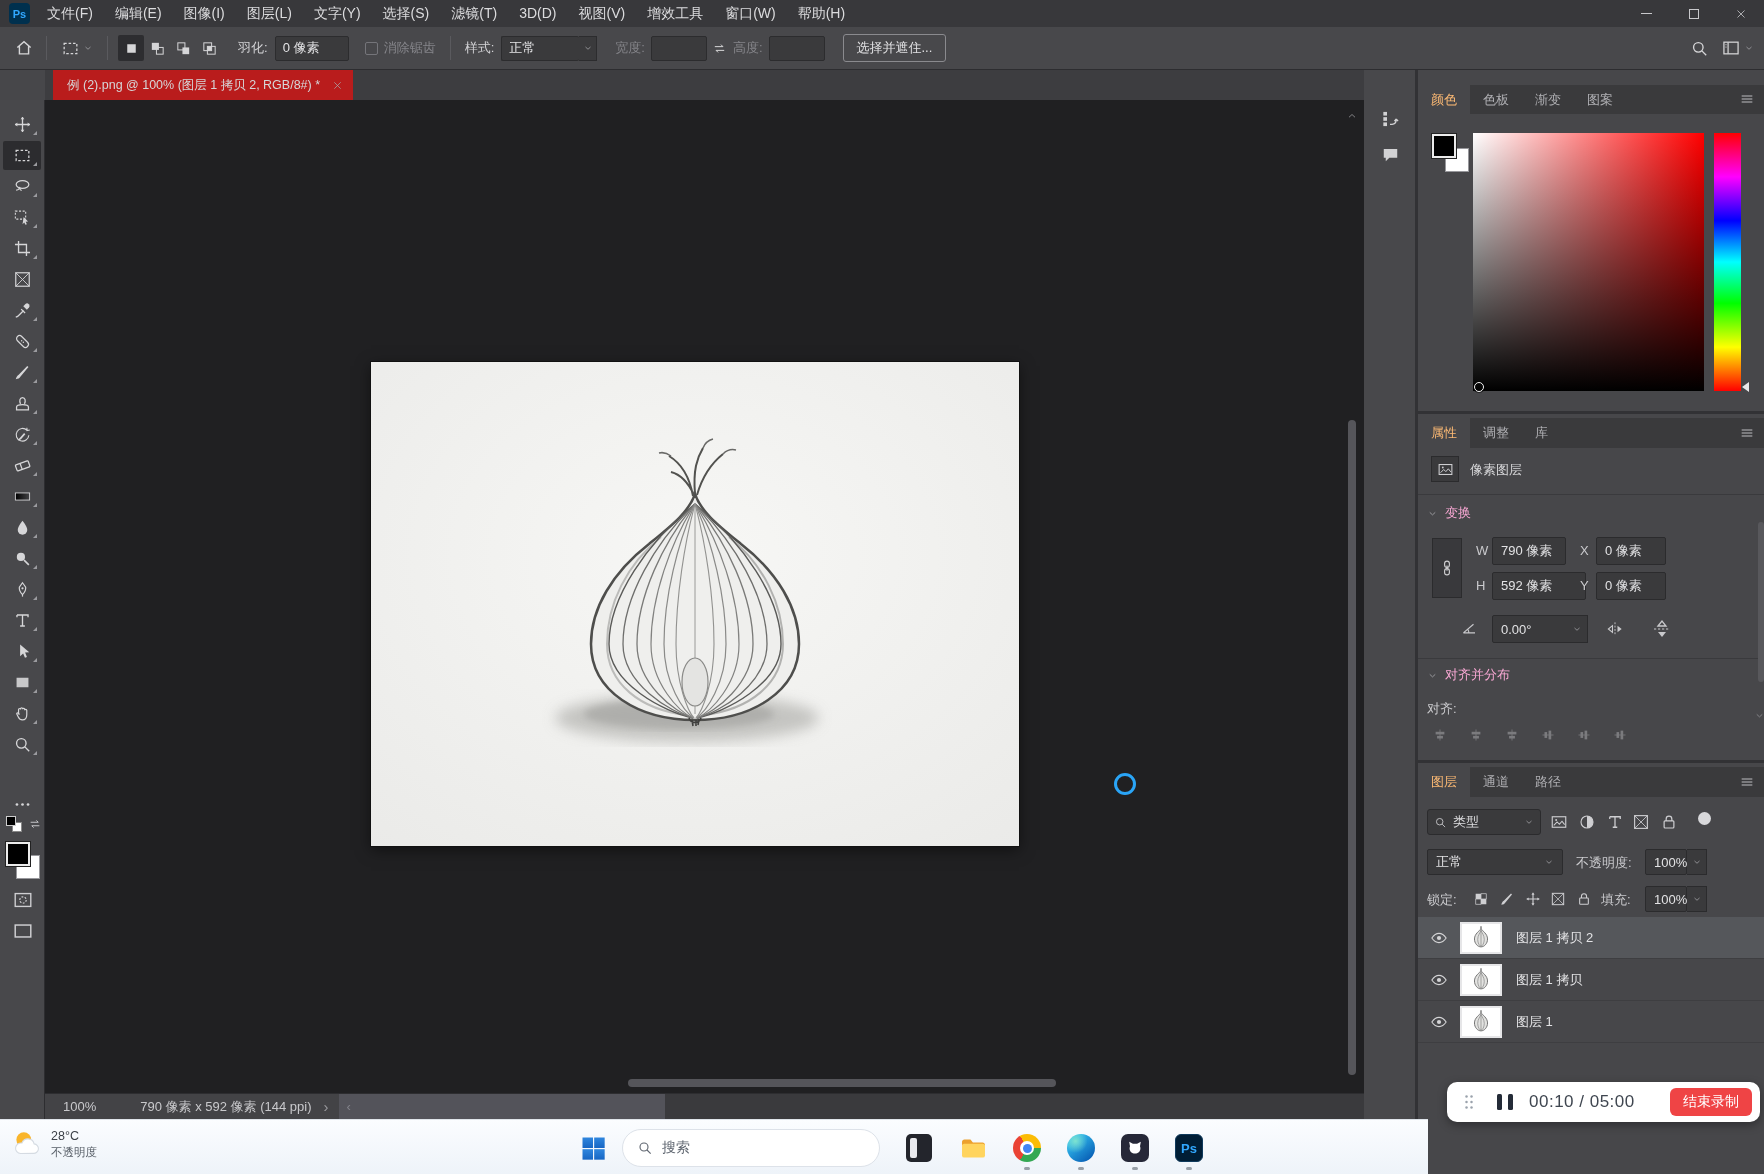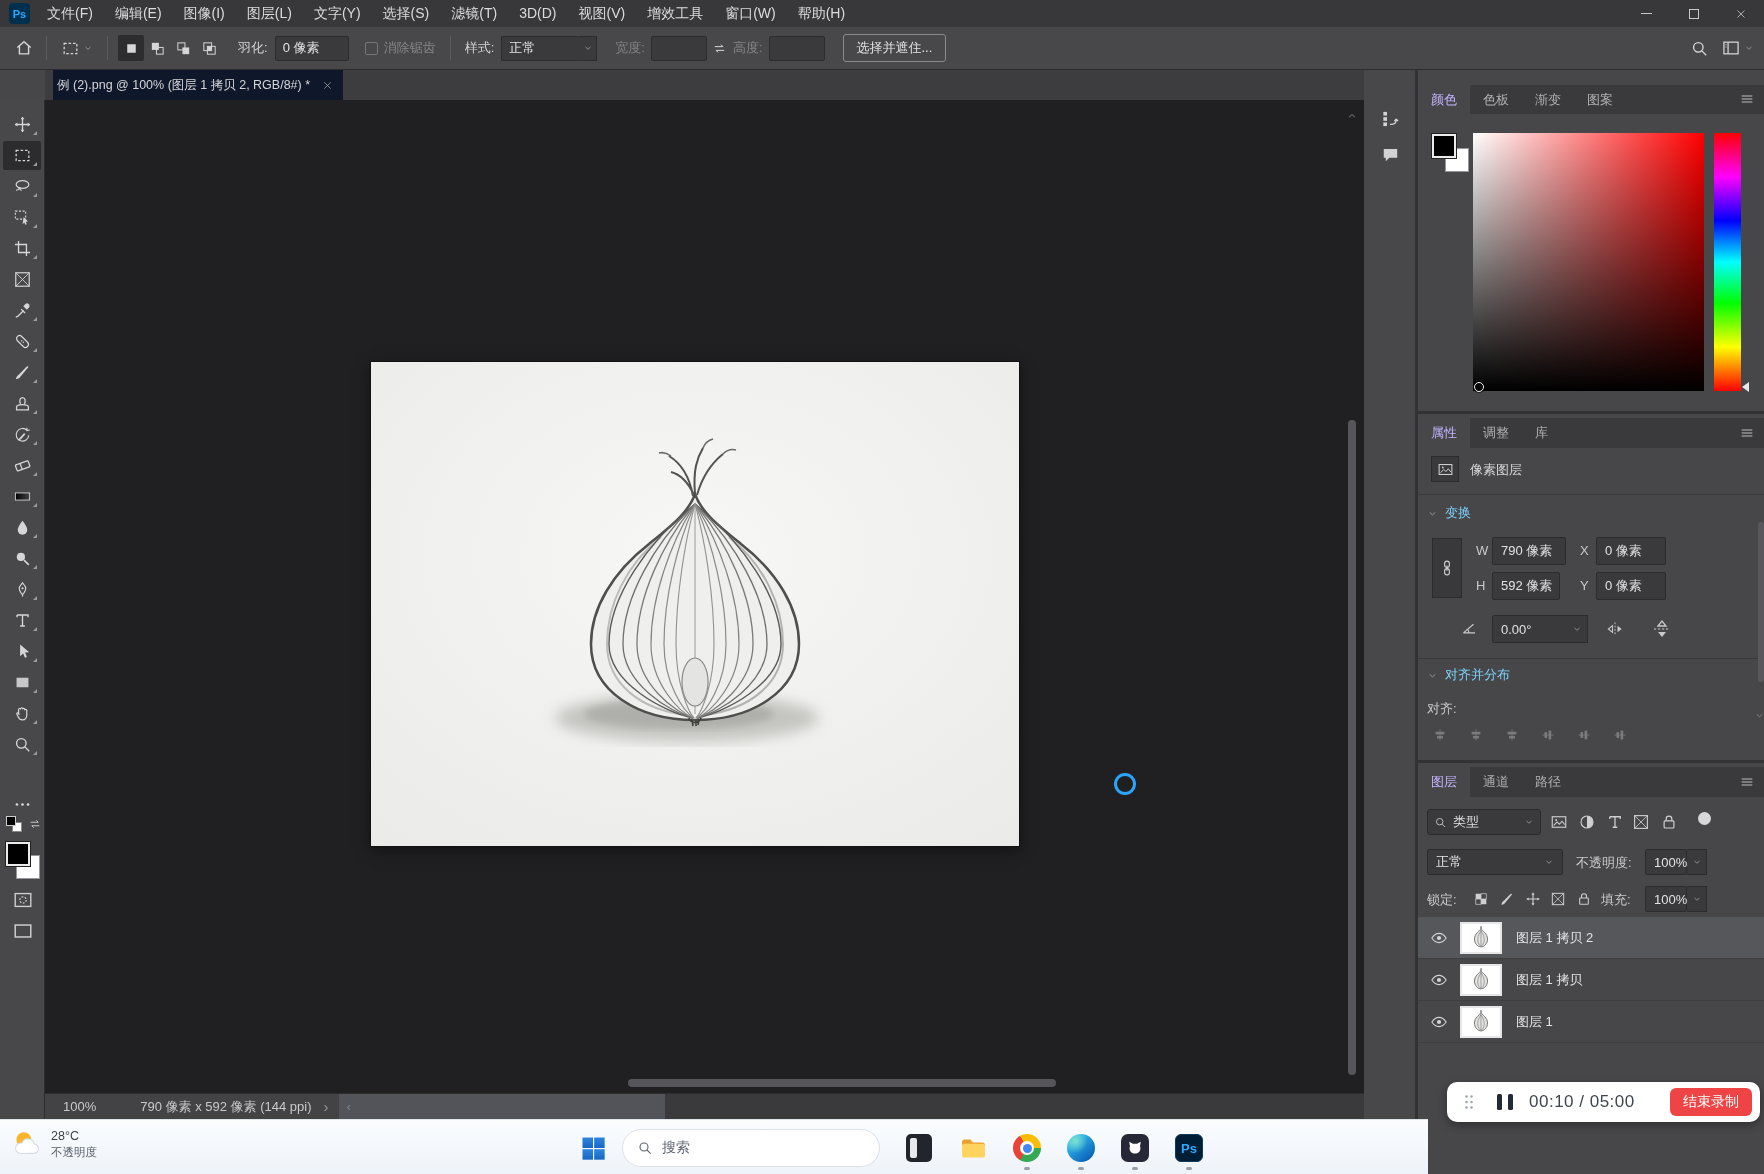--- a/index.html
+++ b/index.html
@@ -20,21 +20,21 @@
 .osep{width:1px;height:24px;background:#5a5a5e;margin:0 10px}
 .obtn{display:flex;align-items:center;justify-content:center;color:#d6d6d8}
 .olabel{font-size:13px;color:#d2d2d5;white-space:nowrap}
 .olabel.dis{color:#85858a}
 .fld{background:#3a3a3c;border:1px solid #2c2c2e;border-radius:2px;color:#e4e4e6;font-size:13px;display:flex;align-items:center;padding:0 7px;height:25px}
 .chevbox{background:#3a3a3c;border:1px solid #2c2c2e;border-left:none;height:25px;width:18px;display:flex;align-items:center;justify-content:center;color:#a9a9ad}
 .modebtn{width:26px;height:26px;display:flex;align-items:center;justify-content:center;color:#d6d6d8;border-radius:2px}
 .modebtn.sel{background:#2d2d30}
 
 #tabbar{left:45px;top:70px;width:1319px;height:30px;background:#3d3d40}
-#doctab{position:absolute;left:8px;top:0;height:30px;background:#0f172a;display:flex;align-items:center;padding:0 10px 0 4px}
+#doctab{position:absolute;left:8px;top:0;height:30px;background:#b91c1c;display:flex;align-items:center;padding:0 10px 0 14px}
 #doctab span{font-size:12.5px;color:#d6d6d8;white-space:nowrap}
 #doctab .tclose{margin-left:12px;color:#a9a9ac;width:11px;height:11px}
 
 #toolbar{left:0;top:100px;width:45px;height:1019px;background:#48484b;border-right:1px solid #2d2d30}
 .tool{width:38px;height:29px;margin:0 auto 2px auto;display:flex;align-items:center;justify-content:center;position:relative;border-radius:2px}
 .tool svg{width:19px;height:19px;color:#d6d6d8}
 .tool.sel{background:#2c2c2f}
 .tool.fly::after{content:"";position:absolute;right:4px;bottom:4px;border-left:4px solid transparent;border-bottom:4px solid #9b9b9f}
 
 #canvas{left:45px;top:100px;width:1319px;height:993px;background:#202022;overflow:hidden}
@@ -47,27 +47,27 @@
 #statusbar{left:45px;top:1093px;width:1319px;height:26px;background:#434346;border-top:1px solid #2d2d30;display:flex;align-items:center;font-size:13px;color:#c9c9cc}
 #statlight{width:326px;height:26px;background:#53535a;margin-left:10px;display:flex;align-items:center;color:#83838a;padding-left:8px}
 #statrest{flex:1;height:26px;background:#3a3a3d}
 
 #rightwrap{left:1364px;top:70px;width:400px;height:1049px;background:#47474a}
 #iconstrip{position:absolute;left:0;top:0;width:51px;height:1049px;background:#48484b}
 .stripbtn{position:absolute;left:12px;width:28px;height:28px;display:flex;align-items:center;justify-content:center;color:#d2d2d4}
 #panelcol{position:absolute;left:51px;top:0;width:349px;height:1049px;border-left:3px solid #323235;background:#47474a}
 .ptabstrip{position:absolute;left:0;right:0;height:29px;background:#3a3a3c;display:flex}
 .ptab{padding:0 13px;line-height:29px;font-size:13px;color:#b0b0b4}
-.ptab.act{background:#47474a;color:#c4b5fd}
+.ptab.act{background:#47474a;color:#fdba74}
 .pmenu{position:absolute;right:9px;width:16px;height:16px;color:#bcbcbf}
 .plabel{font-size:13px;color:#cacacd;position:absolute;white-space:nowrap}
 .pfield{position:absolute;background:#3a3a3c;border:1px solid #2b2b2d;border-radius:2px;color:#e2e2e4;font-size:13px;display:flex;align-items:center;padding-left:8px}
 .hr{position:absolute;left:0;right:0;height:1px;background:#3a3a3d}
 .gap{position:absolute;left:-3px;right:0;height:3px;background:#323235}
-.sechead{position:absolute;font-size:13px;color:#7dd3fc}
+.sechead{position:absolute;font-size:13px;color:#f9a8d4}
 .chev{color:#a8a8ab}
 
 .lrow{position:absolute;left:0;width:349px;height:42px;display:flex;align-items:center;border-bottom:1px solid #3e3e41}
 .lrow.sel{background:#55575b}
 .leye{width:18px;height:18px;color:#d4d4d6;margin-left:12px}
 .lthumb{width:42px;height:32px;background:#fff;border:2px solid #e6e6e8;margin-left:12px;display:flex;align-items:center;justify-content:center}
 .lname{font-size:13px;color:#e4e4e6;margin-left:14px;white-space:nowrap}
 .lockic{width:16px;height:16px;color:#cfcfd2;position:absolute;top:5px}
 
 #recordbar{left:1447px;top:1082px;width:313px;height:40px;background:#fff;border-radius:10px;box-shadow:0 3px 10px rgba(0,0,0,.35);display:flex;align-items:center;z-index:60}
@@ -750,21 +750,21 @@
       <div style="position:absolute;left:14px;top:468px;width:30px;height:60px;background:#39393c;border:1px solid #2b2b2d;display:flex;align-items:center;justify-content:center;color:#d0d0d2">
           <svg class="ic" width="18" height="18">
             <use href="#i-link"></use>
           </svg>
         </div>
       <span class="plabel" style="left:58px;top:473px">W</span>
       <div class="pfield" style="left:74px;top:467px;width:74px;height:28px">790 像素</div>
       <span class="plabel" style="left:162px;top:473px">X</span>
       <div class="pfield" style="left:178px;top:467px;width:70px;height:28px">0 像素</div>
       <span class="plabel" style="left:58px;top:508px">H</span>
-      <div class="pfield" style="left:74px;top:502px;width:68px;height:28px">592 像素</div>
+      <div class="pfield" style="left:74px;top:502px;width:94px;height:28px">592 像素</div>
       <span class="plabel" style="left:162px;top:508px">Y</span>
       <div class="pfield" style="left:178px;top:502px;width:70px;height:28px">0 像素</div>
 
       <svg class="ic" style="position:absolute;left:40px;top:549px;color:#c9c9cc" width="22" height="18">
           <use href="#i-angle"></use>
         </svg>
       <div class="pfield" style="left:74px;top:545px;width:90px;height:28px">0.00°</div>
       <div style="position:absolute;left:148px;top:545px;width:22px;height:28px;background:#3a3a3c;border:1px solid #2b2b2d;border-left:none;display:flex;align-items:center;justify-content:center;color:#a9a9ad">
           <svg class="ic" width="10" height="10">
             <use href="#i-chevdown"></use>

